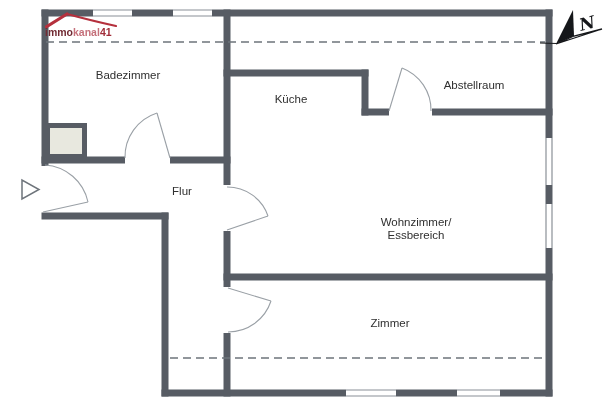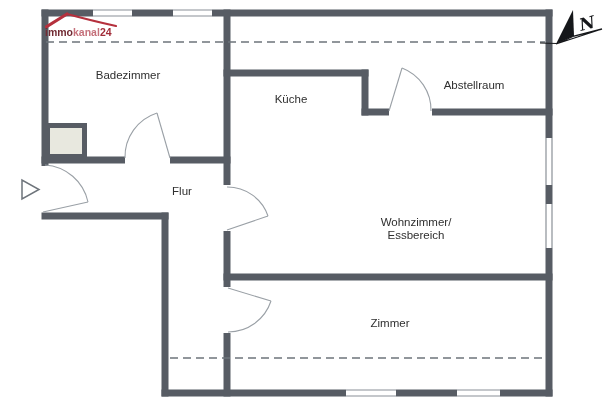--- a/index.html
+++ b/index.html
@@ -153,17 +153,17 @@
       <text class="room-label" x="390" y="327">Zimmer</text>
     </g>
   </svg>
 
   <div class="logo">
     <svg class="logo-roof" width="76" height="17" viewBox="0 0 76 17">
       <path d="M1,16 L22,3" stroke="#b5303d" stroke-width="3.2" stroke-linecap="round" fill="none"></path>
       <path d="M22,3 Q48,10 71,15" stroke="#b5303d" stroke-width="2.2" stroke-linecap="round" fill="none"></path>
     </svg>
     <div class="logo-text">
-      <span class="logo-immo">immo</span><span class="logo-kanal">kanal</span><span class="logo-24">24</span>
+      <span class="logo-immo">immo</span><span class="logo-kanal">kanal</span><span class="logo-24">41</span>
     </div>
   </div>
 
 </div>
 
 </body></html>

